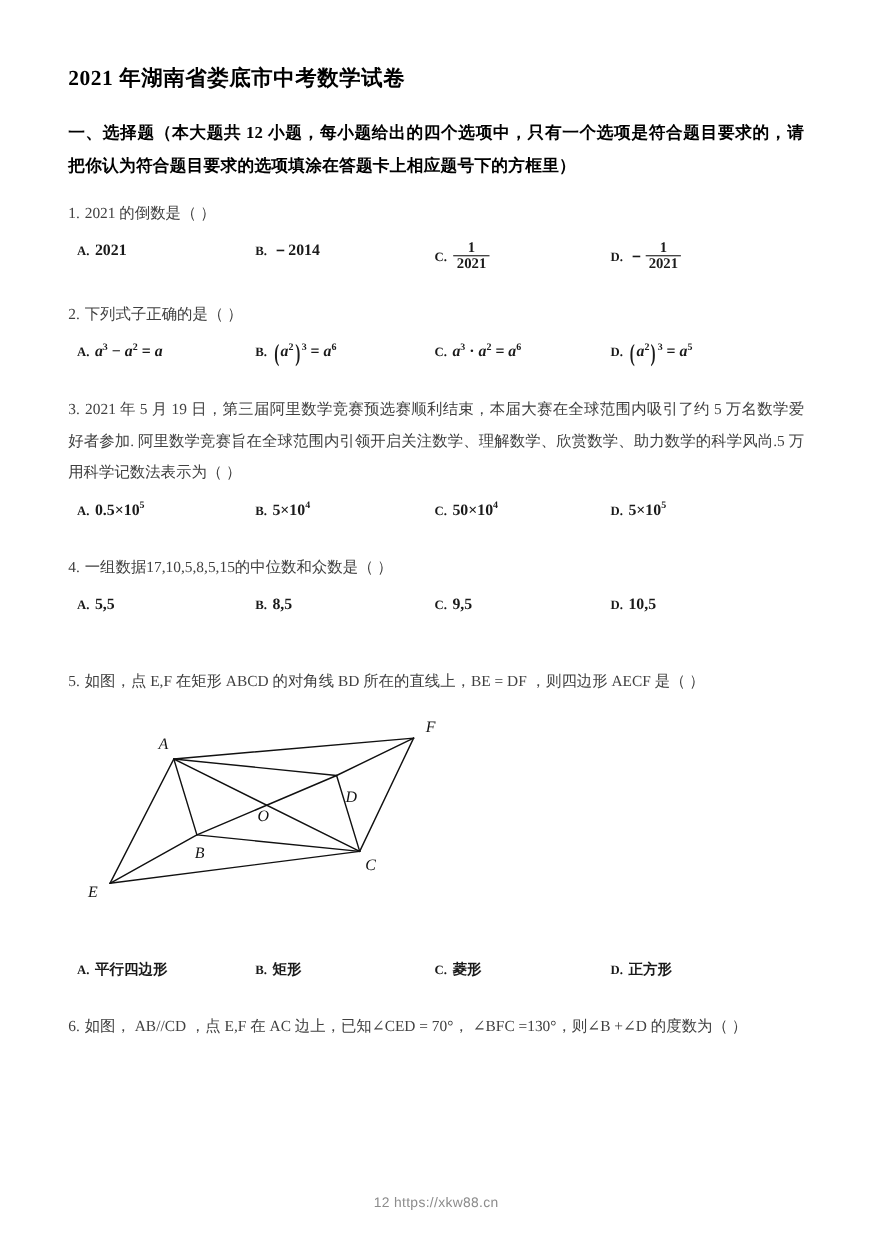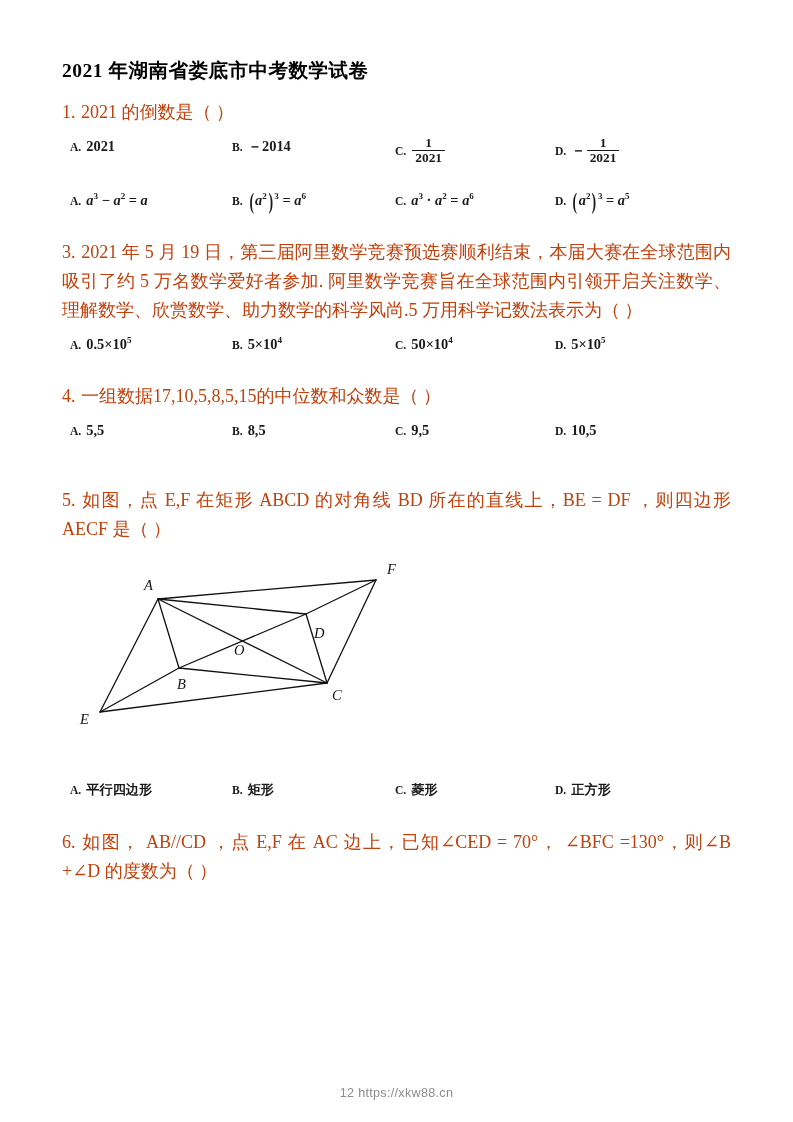--- a/index.html
+++ b/index.html
@@ -36,24 +36,24 @@
     font-weight: bold;
     line-height: 30px;
     letter-spacing: 0.2px;
     color: #000;
     text-align: justify;
   }
   .q {
     margin-top: 14px;
   }
   .q-stem {
-    font-size: 18px;
+    font-size: 14px;
     line-height: 29px;
     text-align: justify;
-    color: #c2410c;
+    color: #404040;
   }
   .q-stem .num { margin-right: 1px; }
   .mi {
     font-style: italic;
     font-family: "Liberation Serif", "DejaVu Serif", serif;
   }
   .options {
     position: relative;
     margin-top: 9px;
     height: 34px;
@@ -143,20 +143,21 @@
     letter-spacing: 0.3px;
   }
 </style>
 </head>
 <body>
 
 <div class="page">
 
   <h1 class="doc-title">2021 年湖南省娄底市中考数学试卷</h1>
 
+  <div class="section-head">一、选择题（本大题共 12 小题，每小题给出的四个选项中，只有一个选项是符合题目要求的，请把你认为符合题目要求的选项填涂在答题卡上相应题号下的方框里）</div>
 
   <div class="q">
     <div class="q-stem">
       <span class="num">1.</span>
       <span>2021 的倒数是（    ）</span>
     </div>
     <div class="options tall">
       <span class="opt c1">
         <span class="lbl">A.</span><span class="val">2021</span>
       </span>
@@ -166,20 +167,24 @@
       <span class="opt c3">
         <span class="lbl">C.</span><span class="frac"><span class="nu">1</span><span class="de">2021</span></span>
       </span>
       <span class="opt c4">
         <span class="lbl">D.</span><span class="neg">－</span><span class="frac"><span class="nu">1</span><span class="de">2021</span></span>
       </span>
     </div>
   </div>
 
   <div class="q">
+    <div class="q-stem">
+      <span class="num">2.</span>
+      <span>下列式子正确的是（    ）</span>
+    </div>
     <div class="options">
       <span class="opt c1">
         <span class="lbl">A.</span><span class="val"><span class="mi">a</span><sup class="ex">3</sup> <span>−</span> <span class="mi">a</span><sup class="ex">2</sup> = <span class="mi">a</span></span>
       </span>
       <span class="opt c2">
         <span class="lbl">B.</span><span class="val"><span class="big-paren">(</span><span class="mi">a</span><sup class="ex">2</sup><span class="big-paren">)</span><sup class="ex">3</sup> = <span class="mi">a</span><sup class="ex">6</sup></span>
       </span>
       <span class="opt c3">
         <span class="lbl">C.</span><span class="val"><span class="mi">a</span><sup class="ex">3</sup> · <span class="mi">a</span><sup class="ex">2</sup> = <span class="mi">a</span><sup class="ex">6</sup></span>
       </span>

